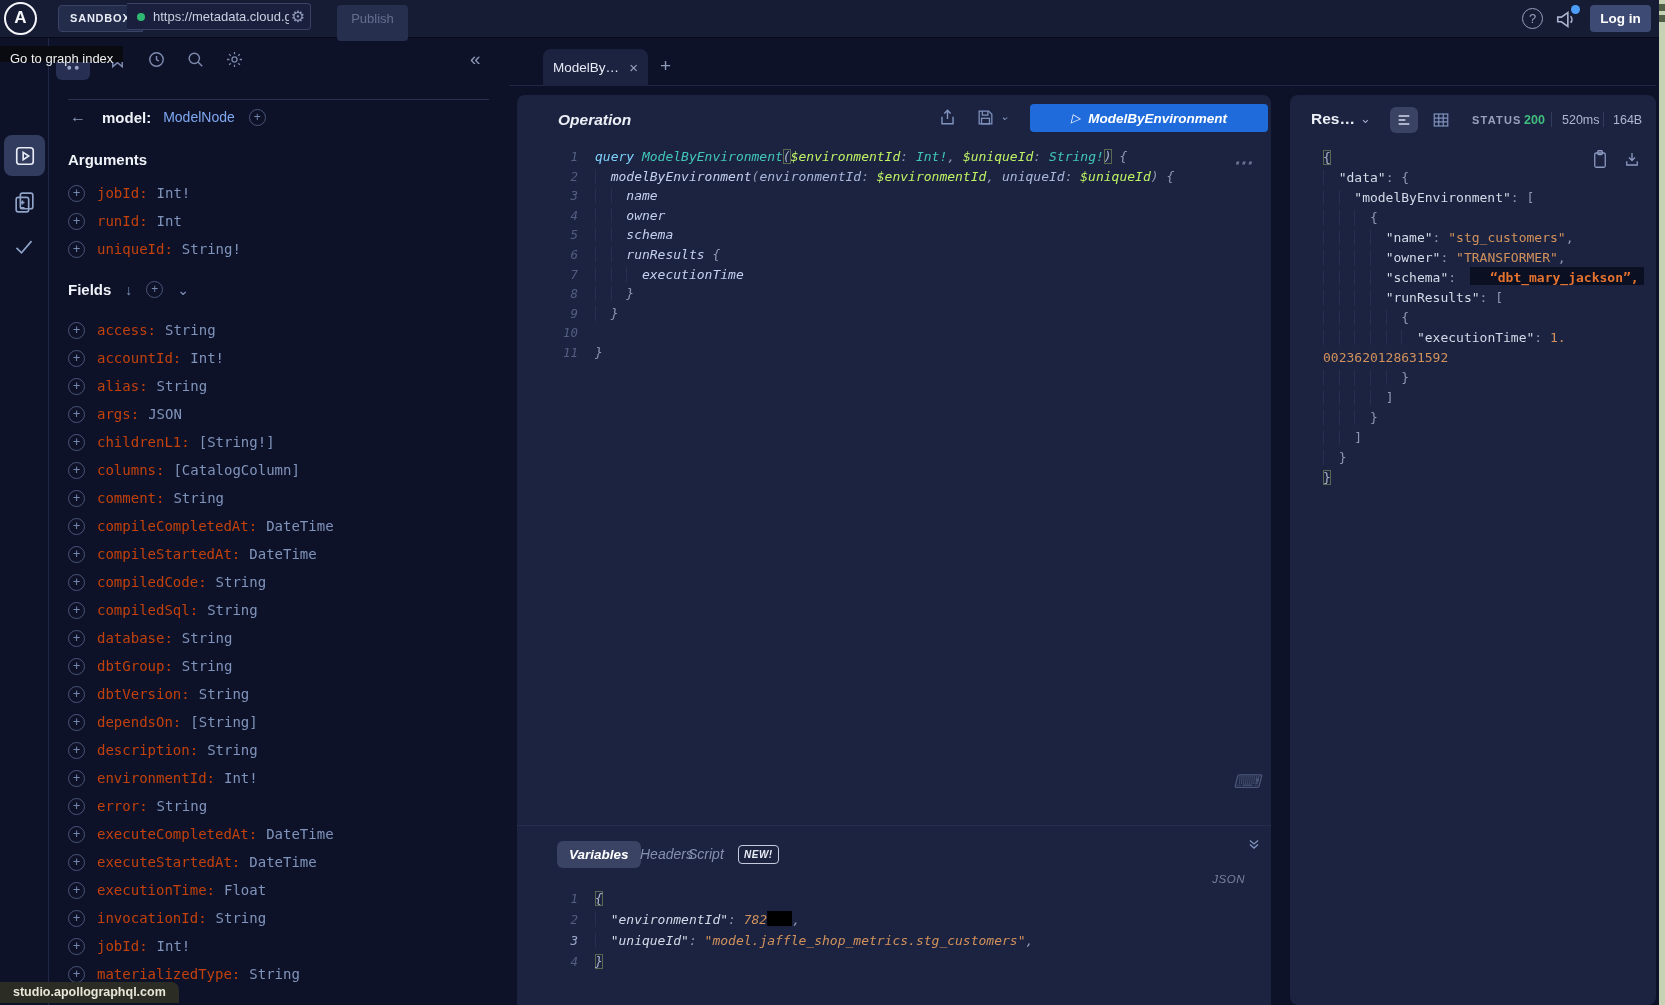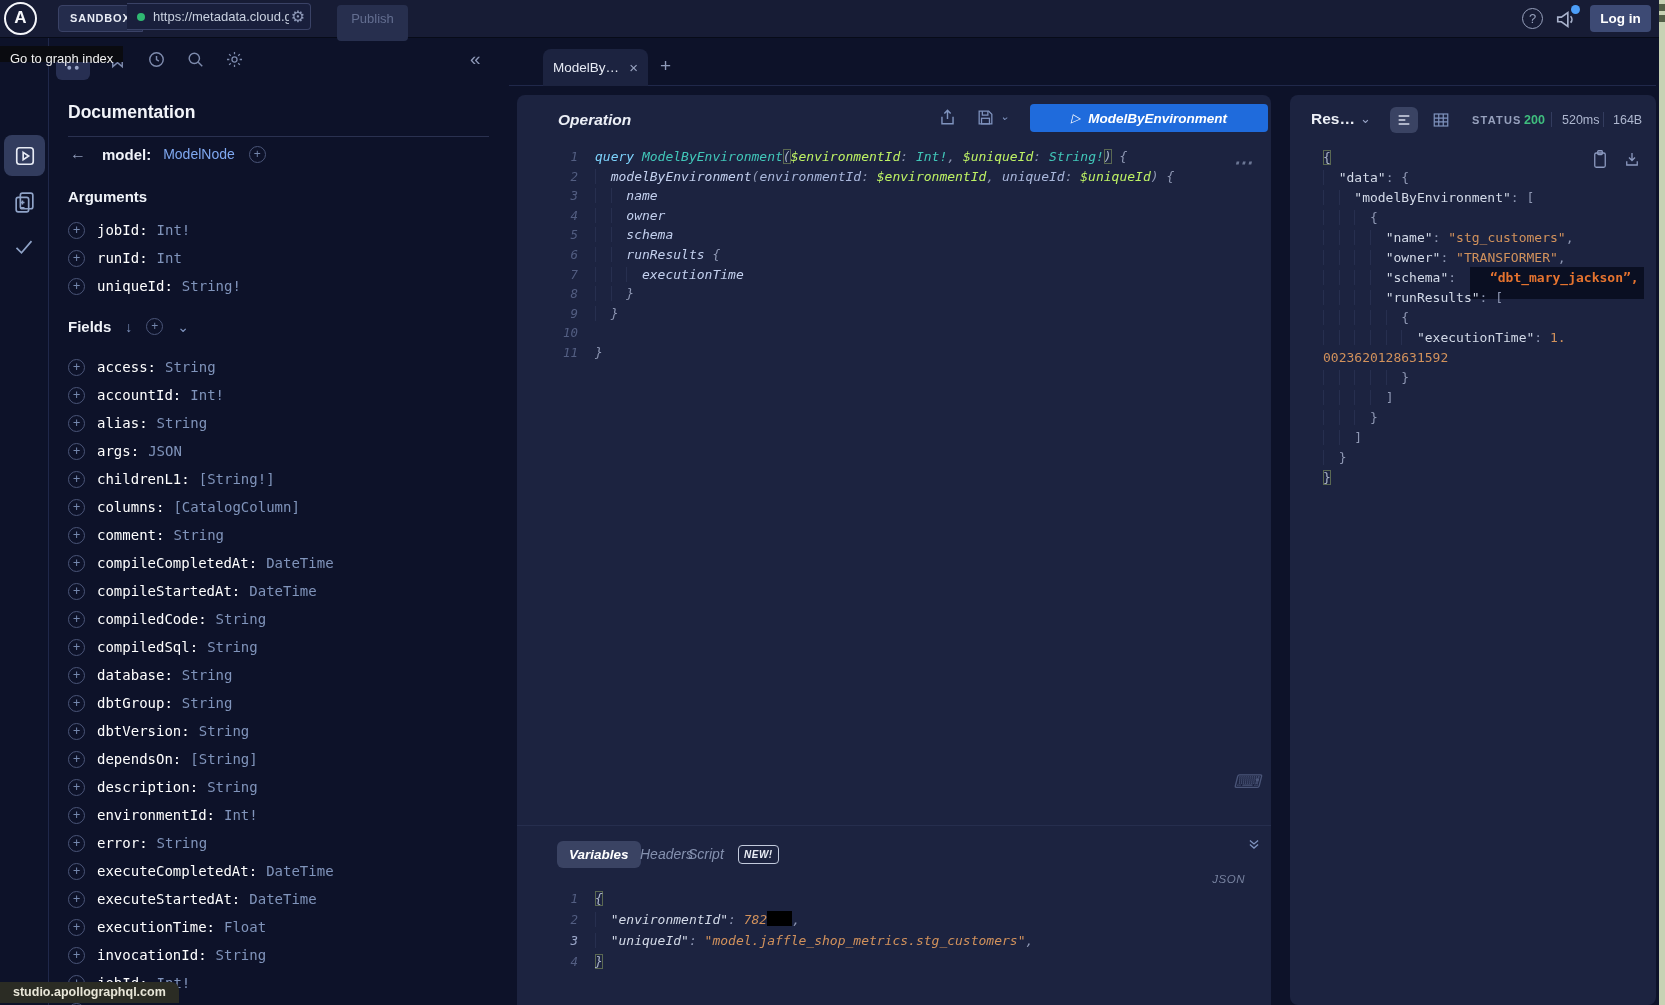--- a/index.html
+++ b/index.html
@@ -40,21 +40,21 @@
   .pluscirc { width:17px; height:17px; border:1.5px solid #4A5578; border-radius:50%; color:#7487AD; font-size:12px; line-height:14px; text-align:center; flex:none;}
   .breadcrumb .pluscirc { margin-left:14px; }
   .sec-title { font-size:15px; font-weight:bold; color:#EFF2F8; }
   #args-title { margin-top:24px; }
   #args-list { margin-top:11px; }
   #fields-hdr { margin-top:18px; display:flex; align-items:center; gap:14px;}
   #fields-hdr .hicon { color:#7F93BE; font-size:14px; }
   #fields-list { margin-top:18px; }
   .f-row { display:flex; align-items:center; height:28px; font-family:"DejaVu Sans Mono",monospace; font-size:14px; }
   .f-row .pluscirc { margin-right:12px; }
-  .f-name { color:#ffffff; }
+  .f-name { color:#c2410c; }
   .f-type { color:#8094BB; margin-left:9px; }
   
   #tabstrip-line { position:absolute; left:509px; top:85px; width:1147px; height:1px; background:#20284A; }
   #main-tab { position:absolute; left:543px; top:49px; width:105px; height:37px; background:#1C2340; border-radius:8px 8px 0 0; display:flex; align-items:center; padding:0 10px; z-index:2;}
   #main-tab .tlabel { font-size:13.5px; color:#E6EAF4; max-width:76px; overflow:hidden; text-overflow:ellipsis; white-space:nowrap; }
   #main-tab .tclose { color:#99A3C0; font-size:15px; margin-left:7px; }
   #new-tab-btn { position:absolute; left:660px; top:55px; color:#8E99B8; font-size:19px; }
   
   .panel { position:absolute; top:95px; background:#1C2340; border-radius:8px; }
   #op-panel { left:517px; width:754px; height:918px;font-style:italic; }
@@ -71,21 +71,21 @@
   
   .code { font-family:"DejaVu Sans Mono",monospace; font-size:13px; white-space:pre; color:#AAB3C8; }
   .cl { height:19.6px; line-height:19.6px; }
   .ln { display:inline-block; width:31px; margin-right:17px; text-align:right; color:#535E82; font-size:12.4px; }
   .ln.act { color:#9BA7C9; }
   .g { box-shadow:inset 1px 0 0 #272F4F; }
   .tk-kw{color:#7dd3fc}.tk-def{color:#41C7B9}.tk-var{color:#bef264}.tk-ty{color:#41C7B9}
   .tk-pu{color:#8E97B3}.tk-fi{color:#C3D0EE}.tk-at{color:#A9B7DB}.tk-pl{color:#AAB3C8}
   .tk-key{color:#D3DAE8}.tk-str{color:#D2925C}.tk-num{color:#D2925C}
   .tk-bm{color:#AAB3C8; box-shadow:inset 0 0 0 1px #5A6852;}
-  .tk-hl{background:#0A0F22; color:#E5732F; font-weight:bold; padding:3px 5px 14px 20px; margin-left:6px;}
+  .tk-hl{background:#0A0F22; color:#E5732F; font-weight:bold; padding:3px 5px 0 20px; margin-left:6px;}
   .red{display:inline-block; width:25px; height:15px; background:#000; vertical-align:-2px;}
   #op-code { position:absolute; left:30px; top:52px; right:10px; }
   
   #vars-div { position:absolute; left:0; top:730px; width:100%; height:1px; background:#262E4E; }
   #vars-tab-active { position:absolute; left:40px; top:746px; height:27px; background:#3A4363; border-radius:6px; padding:0 12px; color:#fff; font-size:13.5px; font-weight:bold; line-height:27px; }
   .vtab { position:absolute; top:746px; color:#8591AF; font-size:14px; line-height:27px; }
   #vtab-headers { left:123px; } #vtab-script { left:171px; }
   #new-badge { position:absolute; left:221px; top:750px; height:19px; border:1px solid #C3CBDD; border-radius:4px; padding:0 5px; color:#E9EDF5; font-size:10px; font-weight:bold; letter-spacing:.5px; line-height:17px; }
   #vars-collapse { position:absolute; left:730px; top:742px; color:#7F93BE; }
   #json-label { position:absolute; right:26px; top:778px; color:#77829F; font-size:11.5px; letter-spacing:.5px; }
@@ -185,21 +185,20 @@
   <span class="ticon">
       <svg width="19" height="19" viewBox="0 0 24 24" fill="none" stroke="currentColor" stroke-width="1.6">
         <circle cx="12" cy="12" r="3.2"></circle>
         <path d="M12 2.5v3M12 18.5v3M2.5 12h3M18.5 12h3M5.2 5.2l2.1 2.1M16.7 16.7l2.1 2.1M5.2 18.8l2.1-2.1M16.7 7.3l2.1-2.1"></path>
       </svg>
     </span>
 </div>
 <div id="docs-collapse">«</div>
 
 <div id="docs-body">
-  <div class="doc-title">Documentation</div>
   <div class="doc-div"></div>
   <div class="breadcrumb">
     <span class="back">←</span>
     <span class="bname">model:</span>
     <span class="btype">ModelNode</span>
     <span class="pluscirc">+</span>
   </div>
   <div class="sec-title" id="args-title">Arguments</div>
   <div id="args-list">
       <div class="f-row">

